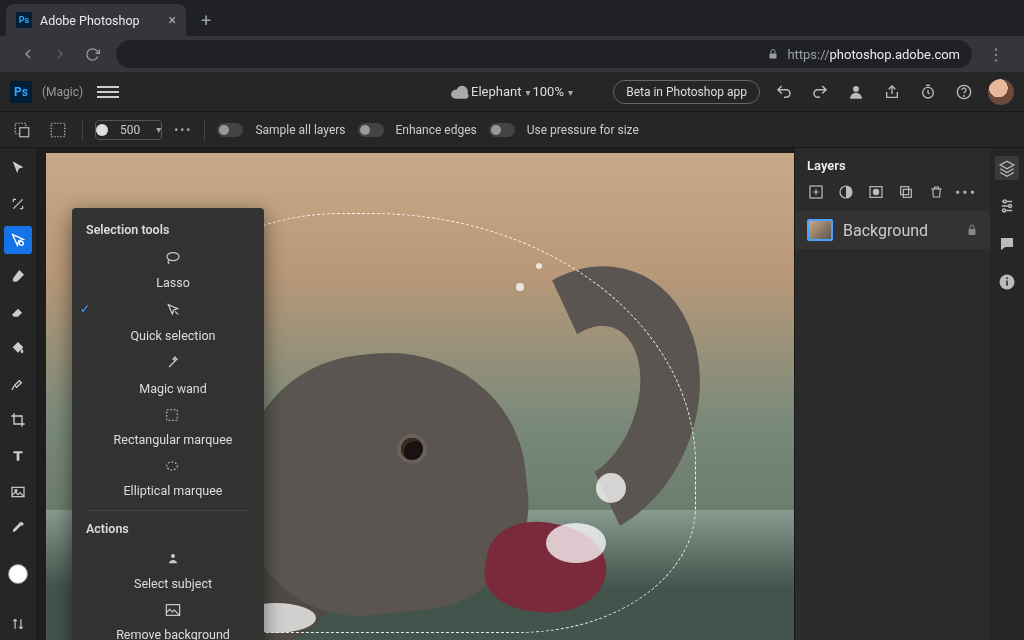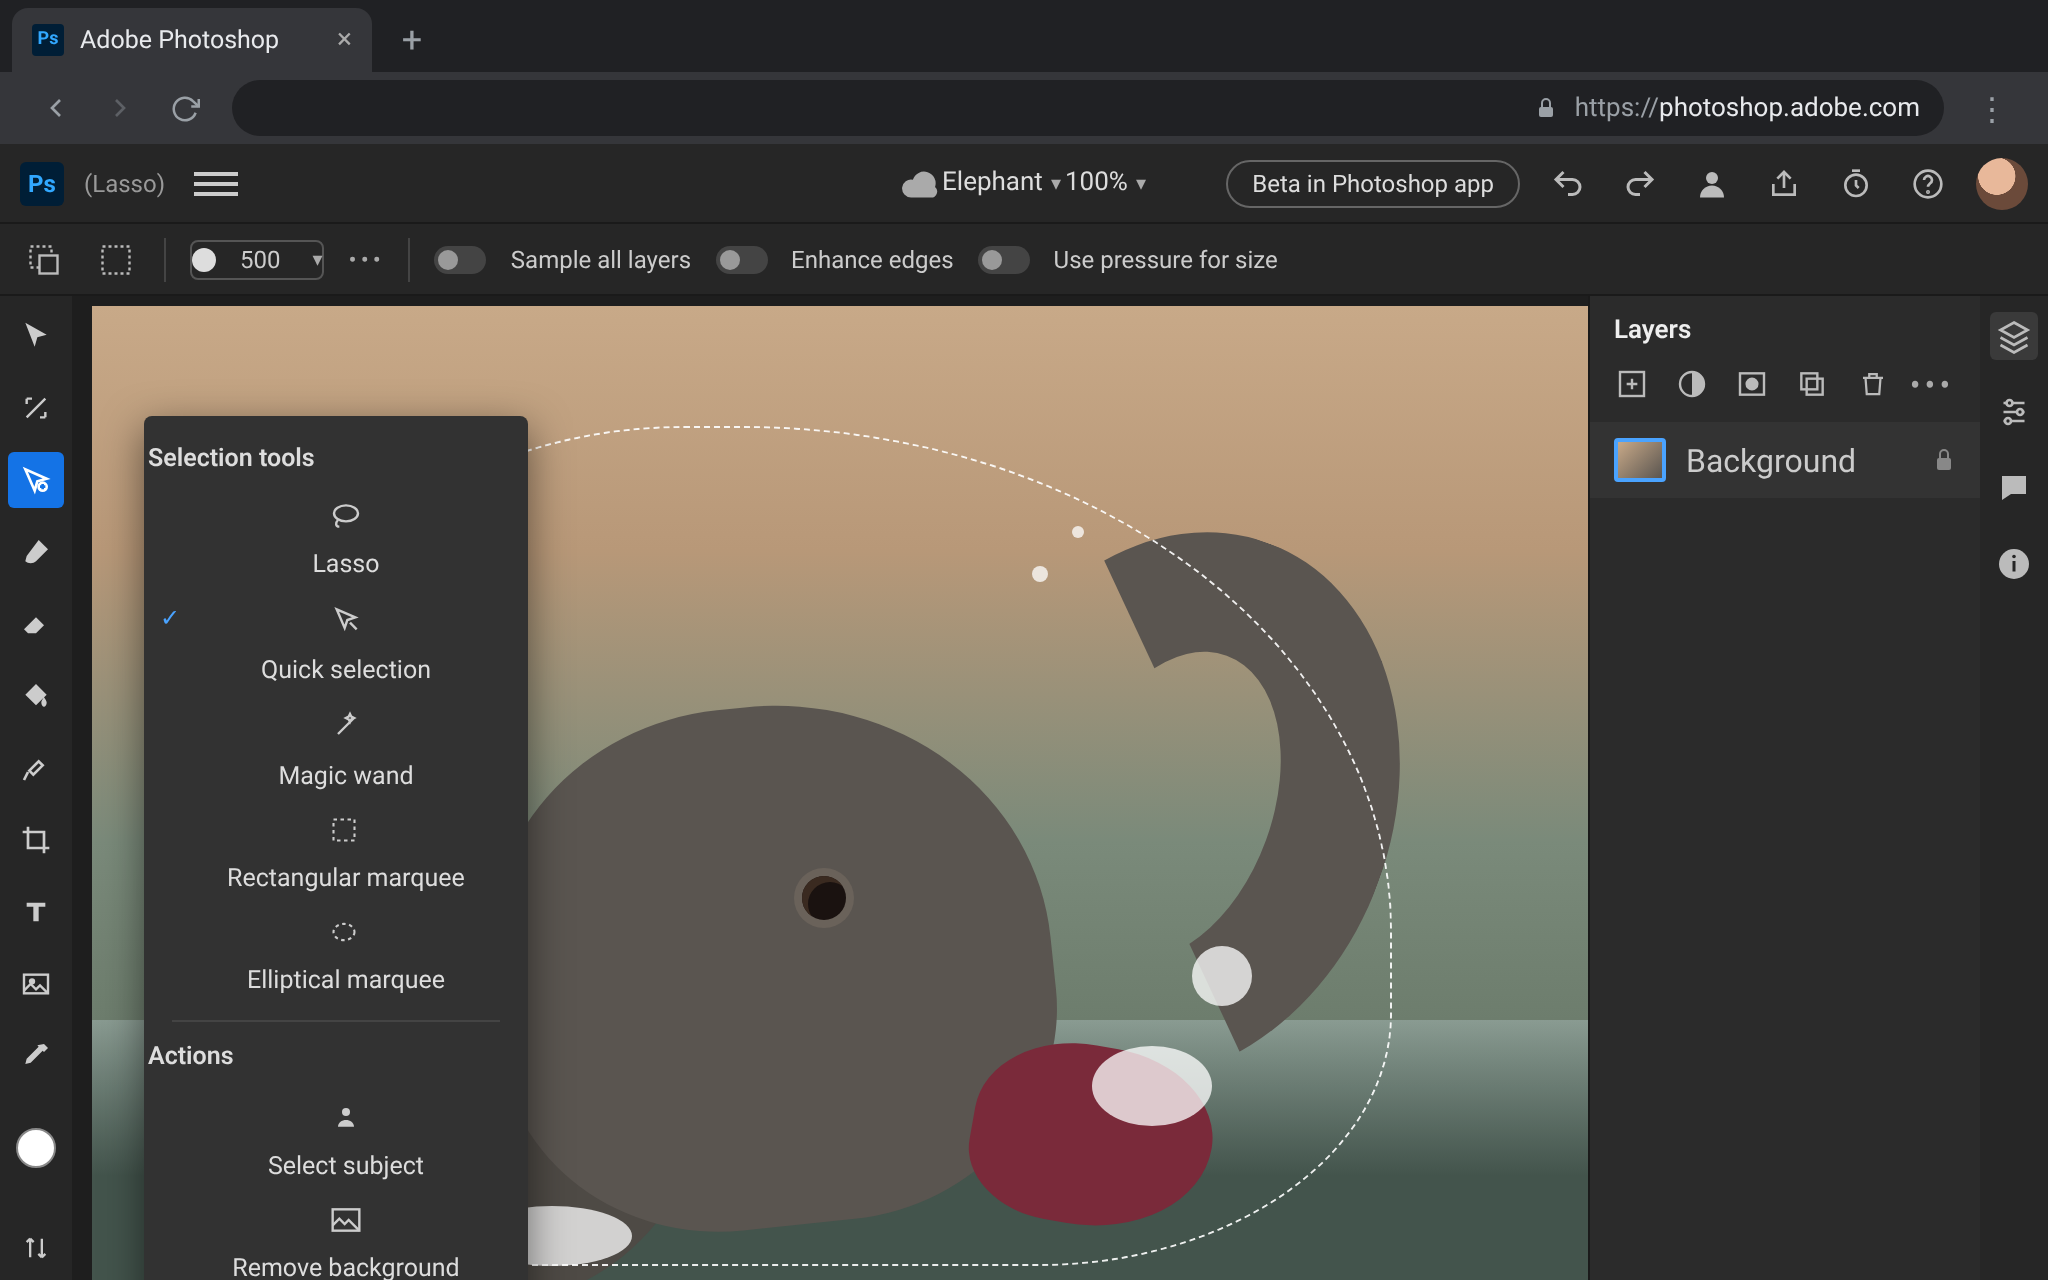--- a/index.html
+++ b/index.html
@@ -58,21 +58,21 @@
   .ele-ear{ position:absolute; left:50px; top:210px; width:190px; height:220px; background:#4e4a45; border-radius:50% 40% 60% 50%; transform:rotate(10deg);}
   .ele-trunk{ position:absolute; left:360px; top:40px; width:220px; height:280px; border:60px solid #5a5550; border-left-color:transparent; border-bottom-color:transparent; border-radius:50%; transform:rotate(20deg);}
   .ele-mouth{ position:absolute; left:370px; top:300px; width:120px; height:90px; background:#7a2a3a; border-radius:50% 50% 60% 40%; transform:rotate(10deg);}
   .ele-eye{ position:absolute; left:285px; top:215px; width:22px; height:22px; background:#1a1210; border-radius:50%; box-shadow: inset 3px 3px 0 #3a2a20, 0 0 0 4px #6a625a;}
   .water{ position:absolute; left:0; right:0; bottom:0; height:130px; background:linear-gradient(180deg, rgba(180,200,200,.4), #43544c 60%);}
   .splash{position:absolute; background:rgba(255,255,255,.75); border-radius:50%;}
   .marquee { position:absolute; border:1px dashed rgba(255,255,255,.9); }
 
   
   .flyout { position:absolute; left:36px; top:60px; width:192px; background:#323232; border-radius:4px; box-shadow:0 6px 20px rgba(0,0,0,.5); padding:10px 0; font-size:12.5px; color:#ddd;}
-  .fly-head{ font-weight:600; padding:4px 2px 8px; font-size:12.5px;}
+  .fly-head{ font-weight:600; padding:4px 14px 8px; font-size:12.5px;}
   .fly-item{ display:flex; align-items:center; gap:10px; padding:6px 14px 6px 24px; cursor:pointer; position:relative;flex-direction:column;}
   .fly-item .check{ position:absolute; left:8px; color:#4aa3ff; font-size:12px;}
   .fly-sep{ height:1px; background:#444; margin:6px 14px;}
   .fi-icon{ width:16px; text-align:center; color:#ccc;}
 
   
   .right-panel { width:196px; background:#2b2b2b; border-left:1px solid #1a1a1a; display:flex; flex-direction:column;}
   .panel-title{ font-size:13px; font-weight:600; padding:10px 12px 8px; color:#eee;}
   .layer-actions{ display:flex; gap:12px; padding:2px 12px 10px; color:#bbb;}
   .la-ic{ width:18px; height:18px; display:flex; align-items:center; justify-content:center; cursor:pointer;}
@@ -123,21 +123,21 @@
           </svg>
       </span>
       <span><span class="url-dim">https://</span><span>photoshop.adobe.com</span></span>
     </div>
     <div class="nav-btn">⋮</div>
   </div>
 </div>
 
 <div class="app-header">
   <div class="ps-logo">Ps</div>
-  <span class="beta">(Lasso)</span>
+  <span class="beta">(Magic)</span>
   <div class="hamburger">
       <span></span>
       <span></span>
       <span></span>
     </div>
 
   <div class="center-controls">
     <span class="cloud-icon">
       <svg width="18" height="14" viewBox="0 0 24 18" fill="currentColor">
           <path d="M19 18H6a6 6 0 1 1 1.2-11.88A7 7 0 0 1 22 11a4 4 0 0 1-3 7z"></path>

